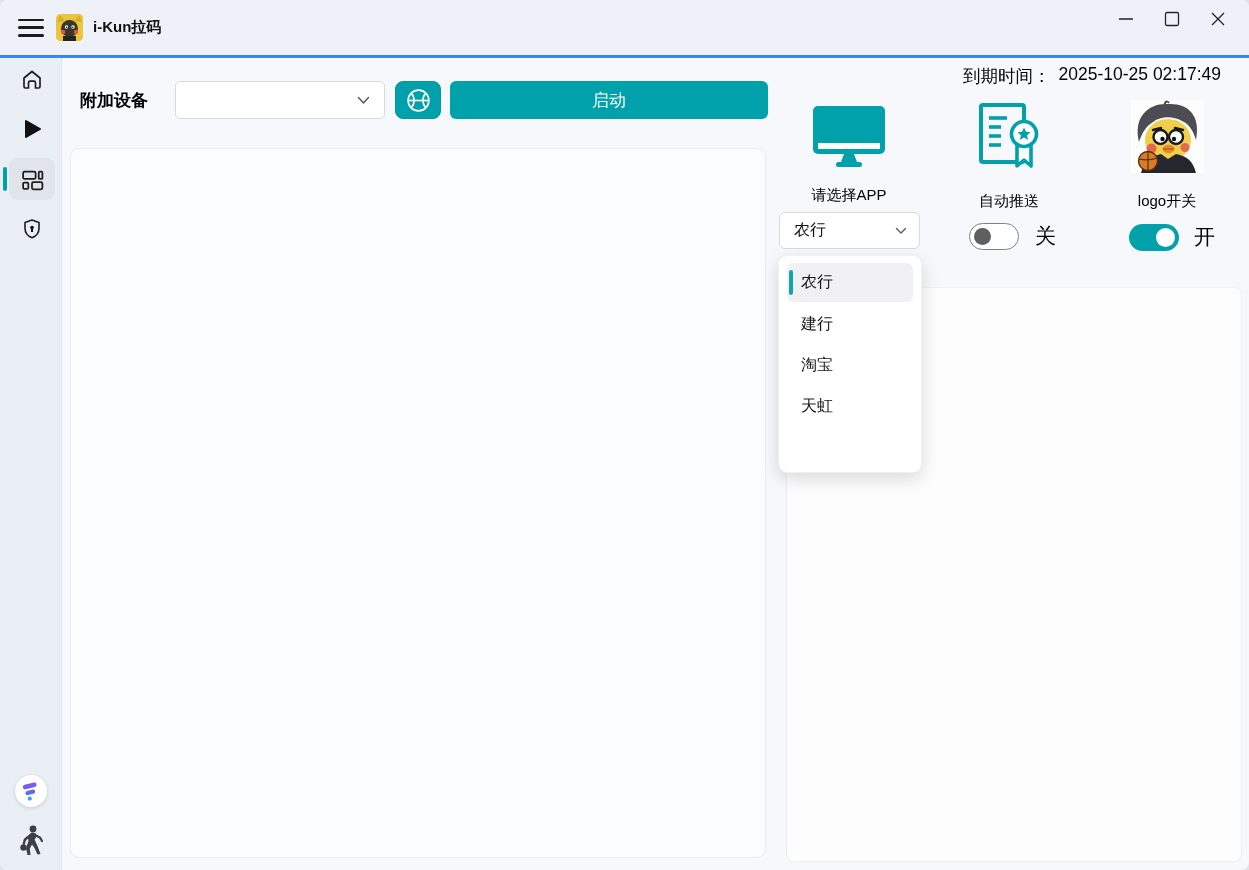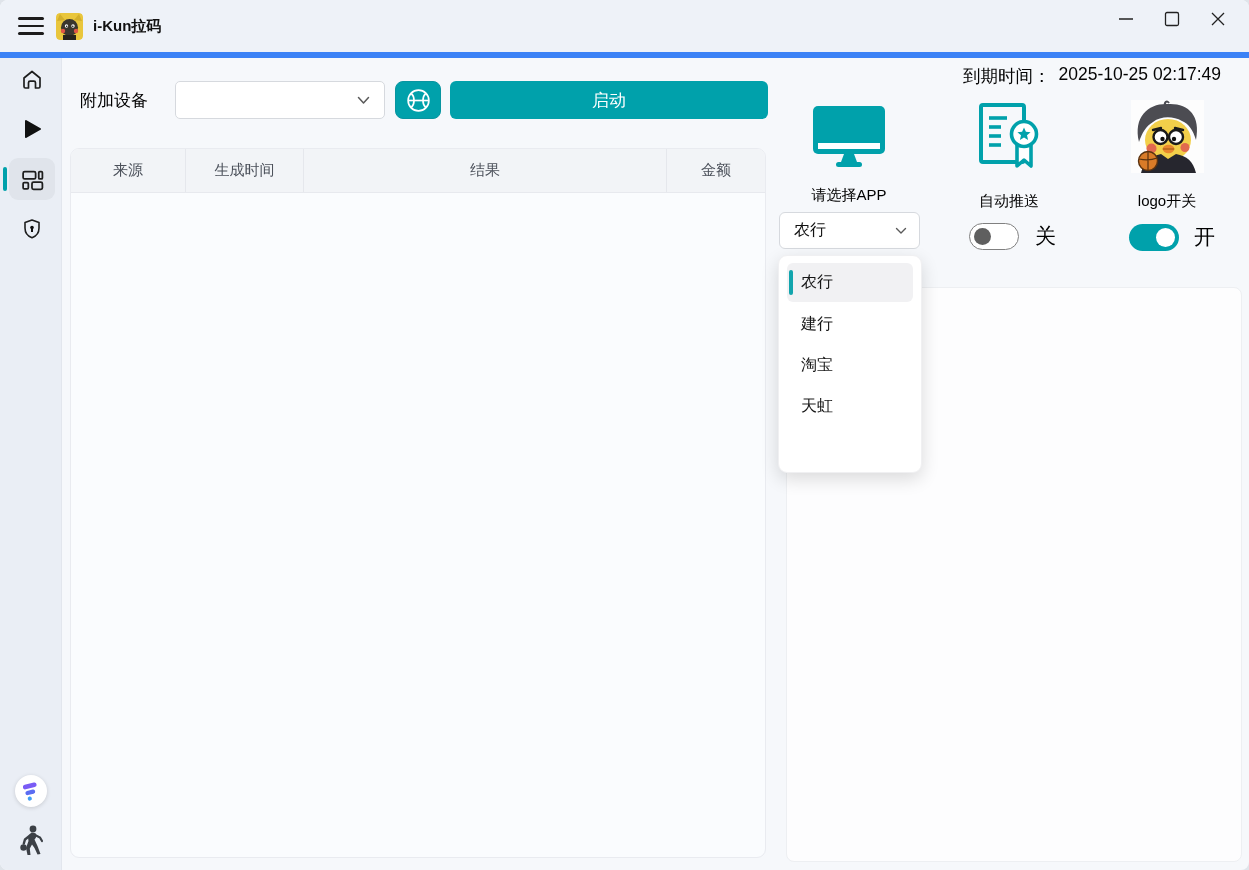--- a/index.html
+++ b/index.html
@@ -1,38 +1,38 @@
 <!DOCTYPE html>
 <html><head>
 <meta charset="utf-8">
 <style>
   * { margin:0; padding:0; box-sizing:border-box; }
   html,body { width:1249px; height:870px; background:#dfe4ea; }
   body { font-family:"Liberation Sans","DejaVu Sans",sans-serif; color:#1a1a1a; }
   #window { position:relative; width:1249px; height:870px; background:#f6f8fb; border-radius:8px; overflow:hidden; }
 
   
-  .titlebar { position:absolute; left:0; top:0; width:1249px; height:58px; background:#eef2f8; border-bottom:6px solid #3b82f6; display:flex; align-items:center; }
+  .titlebar { position:absolute; left:0; top:0; width:1249px; height:58px; background:#eef2f8; border-bottom:3px solid #3b82f6; display:flex; align-items:center; }
   .hamburger { margin-left:18px; width:26px; height:20px; display:flex; flex-direction:column; justify-content:space-between; padding:1px 0; cursor:pointer; }
   .hamburger span { display:block; height:2.6px; background:#1c1c1c; border-radius:2px; }
   .appicon { margin-left:12px; width:27px; height:27px; border-radius:4px; overflow:hidden; flex:0 0 auto; }
   .apptitle { margin-left:10px; font-size:15px; font-weight:600; color:#111; }
   .wincontrols { position:absolute; right:8px; top:2px; display:flex; }
   .winbtn { width:46px; height:34px; display:flex; align-items:center; justify-content:center; }
 
   
   .sidebar { position:absolute; left:0; top:58px; width:62px; height:812px; background:#eaeef5; border-right:1px solid #e2e6ed; }
   .side-item { position:absolute; left:9px; width:46px; height:42px; display:flex; align-items:center; justify-content:center; border-radius:9px; cursor:pointer; }
   .side-item.active { background:#e0e4eb; }
   .active-bar { position:absolute; left:3px; width:4px; height:24px; border-radius:3px; background:#00a1ab; }
   .side-bottom { position:absolute; left:0; width:62px; display:flex; justify-content:center; }
   .round-logo { width:32px; height:32px; border-radius:50%; background:#ffffff; box-shadow:0 1px 4px rgba(0,0,0,.15); display:flex; align-items:center; justify-content:center; }
 
   
-  .main-label { position:absolute; left:80px; top:89px; font-size:17px; font-weight:400; color:#000; }
+  .main-label { position:absolute; left:80px; top:89px; font-size:17px; font-weight:700; color:#000; }
   .device-select { position:absolute; left:175px; top:81px; width:210px; height:38px; background:#fff; border:1px solid #d6d9de; border-radius:5px; display:flex; align-items:center; justify-content:flex-end; padding-right:14px; cursor:pointer; }
   .ball-btn { position:absolute; left:395px; top:81px; width:46px; height:38px; background:#00a1ab; border:1px solid #0895a0; border-radius:8px; display:flex; align-items:center; justify-content:center; cursor:pointer; }
   .start-btn { position:absolute; left:450px; top:81px; width:318px; height:38px; background:#00a1ab; border:none; border-radius:6px; color:#fff; font-size:17px; font-family:Liberation Mono, monospace; display:flex; align-items:center; justify-content:center; cursor:pointer; }
 
   
   .table-card { position:absolute; left:70px; top:148px; width:696px; height:710px; background:#fafcfe; border:1px solid #e9ebf0; border-radius:9px; overflow:hidden; }
   .table-head { display:flex; height:44px; background:#f2f4f7; border-bottom:1px solid #e7e9ee; }
   .th { display:flex; align-items:center; justify-content:center; font-size:15px; color:#4b505a; border-right:1px solid #e5e7ec; }
   .th:last-child { border-right:none; }
   .th.c1{ width:115px; } .th.c2{ width:118px; } .th.c3{ width:363px; } .th.c4{ flex:1; }
@@ -166,26 +166,20 @@
     <svg width="27" height="27" viewBox="0 0 26 26">
       <circle cx="13" cy="13" r="10" fill="none" stroke="#fff" stroke-width="1.6"></circle>
       <path d="M6 6.2 C9.6 9.6 9.6 16.4 6 19.8" fill="none" stroke="#fff" stroke-width="1.6"></path>
       <path d="M20 6.2 C16.4 9.6 16.4 16.4 20 19.8" fill="none" stroke="#fff" stroke-width="1.6"></path>
       <line x1="3" y1="13" x2="23" y2="13" stroke="#fff" stroke-width="1.6"></line>
     </svg>
   </div>
   <button class="start-btn">启动</button>
 
   <div class="table-card">
-    <div class="table-head">
-      <div class="th c1">来源</div>
-      <div class="th c2">生成时间</div>
-      <div class="th c3">结果</div>
-      <div class="th c4">金额</div>
-    </div>
     <div class="table-body"></div>
   </div>
 
   <div class="expiry">
     <span>到期时间：</span>
     <span class="val">2025-10-25 02:17:49</span>
   </div>
 
   <div class="rp-card"></div>
 

